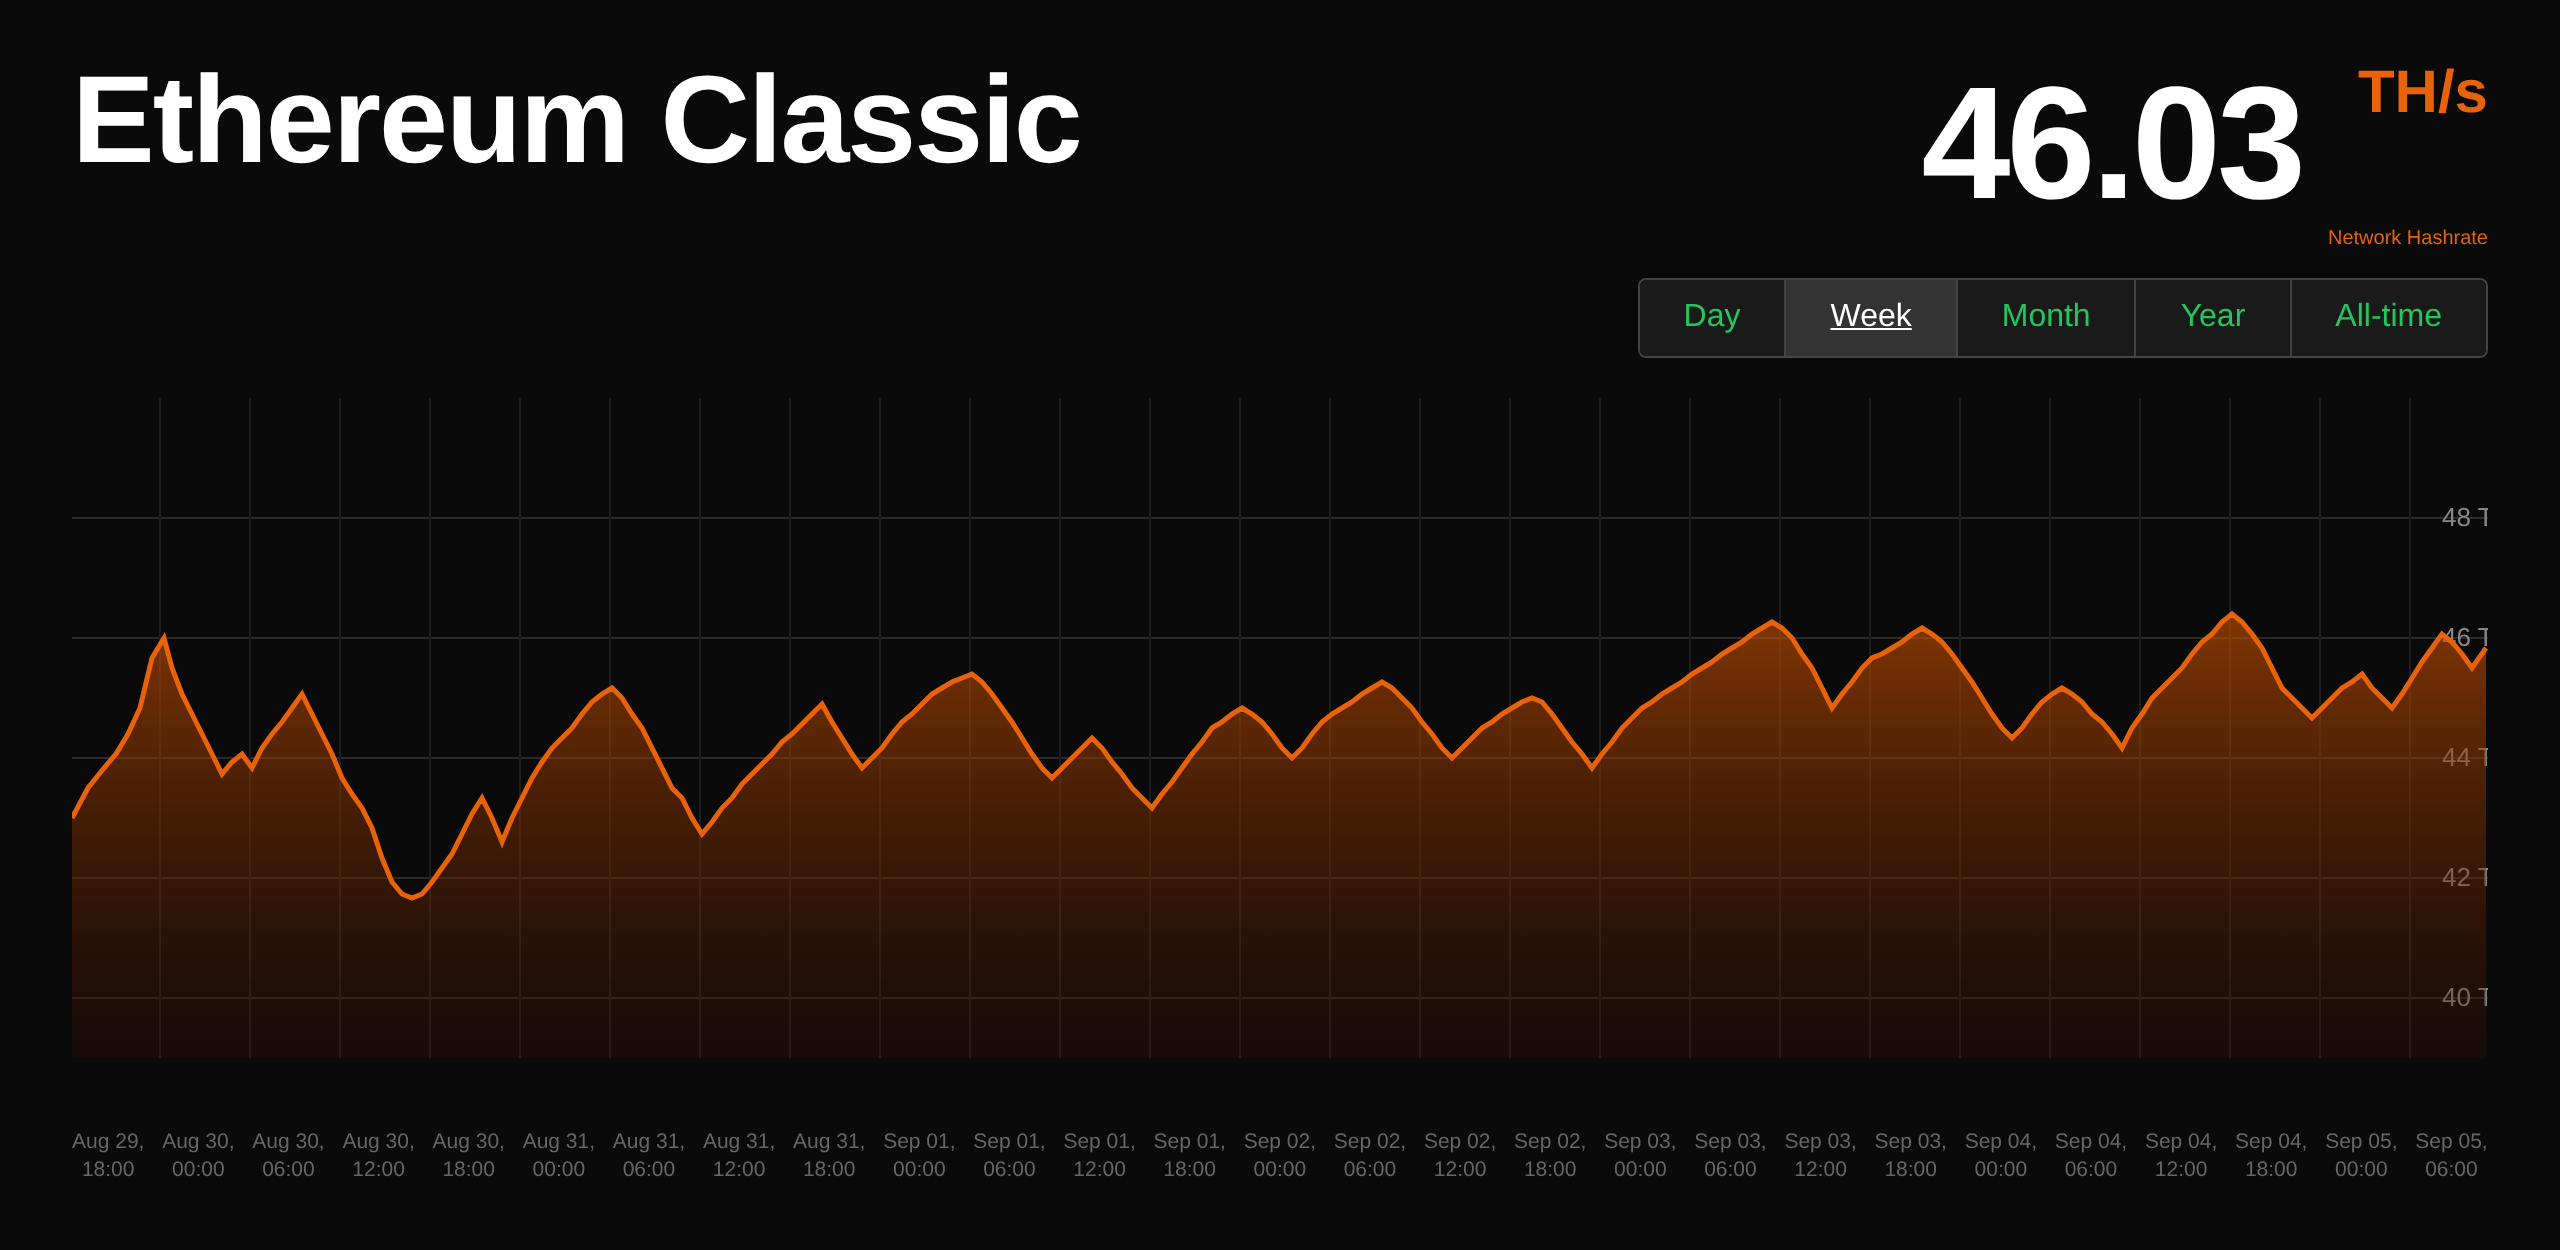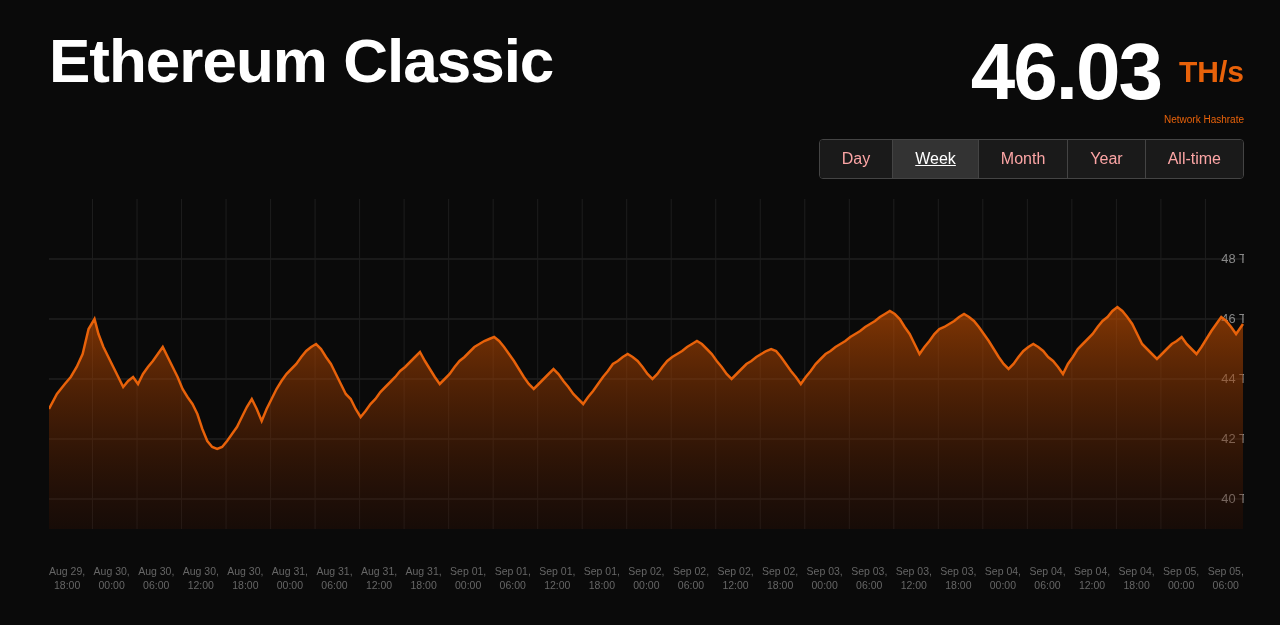--- a/index.html
+++ b/index.html
@@ -9,21 +9,20 @@
       font-family: Arial, Helvetica, sans-serif;
       width: 1280px;
       height: 625px;
       overflow: hidden;
     }
     .container {
       width: 1280px;
       height: 625px;
       background: #0a0a0a;
       position: relative;
-      padding-left: 13px;
     }
     .header {
       display: flex;
       justify-content: space-between;
       align-items: flex-start;
       padding: 28px 36px 16px 36px;
     }
     .title-block {
       flex: 1;
     }
@@ -35,22 +34,22 @@
       letter-spacing: -1px;
     }
     .stats-block {
       display: flex;
       flex-direction: column;
       align-items: flex-end;
       padding-top: 4px;
     }
     .hashrate-value {
       display: flex;
-      align-items: center;
-      gap: 18px;
+      align-items: flex-start;
+      gap: 28px;
     }
     .hashrate-number {
       font-size: 80px;
       font-weight: 900;
       color: #ffffff;
       line-height: 1;
       letter-spacing: -2px;
     }
     .hashrate-unit {
       font-size: 30px;
@@ -67,21 +66,21 @@
     .time-tabs {
       display: flex;
       gap: 0;
       margin-top: 14px;
       border: 1px solid #444;
       border-radius: 4px;
       overflow: hidden;
     }
     .tab-btn {
       background: #1a1a1a;
-      color: #fca5a5;
+      color: #22c55e;
       border: none;
       padding: 10px 22px;
       font-size: 16px;
       font-weight: 500;
       cursor: pointer;
       border-right: 1px solid #444;
       transition: background 0.2s;
     }
     .tab-btn:last-child { border-right: none; }
     .tab-btn.active {

